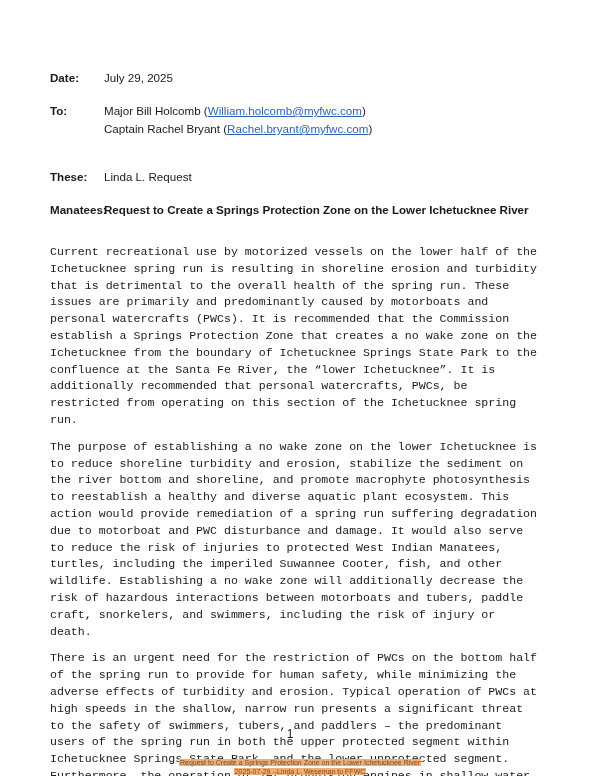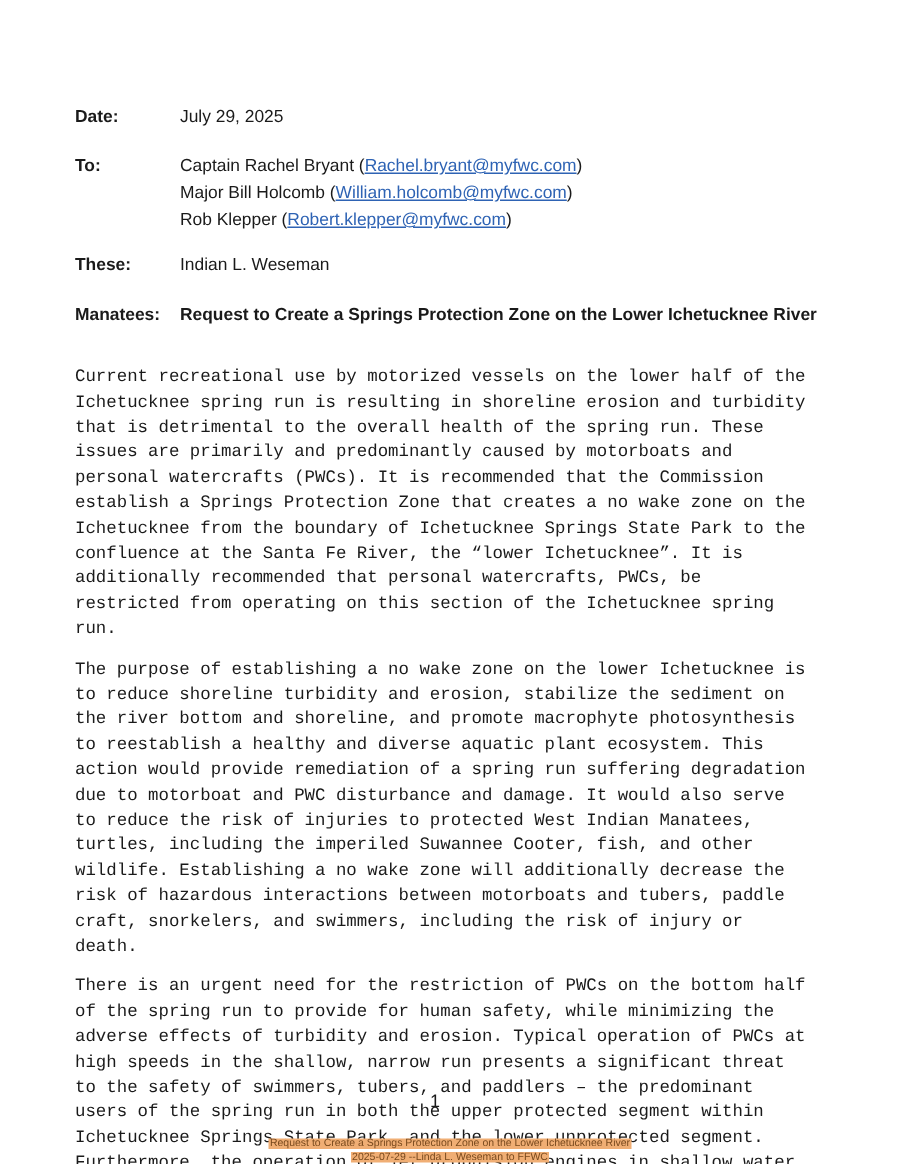--- a/index.html
+++ b/index.html
@@ -28,21 +28,21 @@
     }
     .hdr-label {
       position: absolute;
       left: 0;
       width: 70px;
       font-weight: bold;
       white-space: nowrap;
     }
     .hdr-value {
       position: absolute;
-      left: 70px;
+      left: 54px;
       white-space: nowrap;
     }
     .hdr-value .line { display: block; white-space: nowrap; }
     .subject-value { font-weight: bold; }
     a.email {
       color: #2e63b4;
       text-decoration: underline;
     }
     .body-text {
       position: absolute;
@@ -85,29 +85,28 @@
 <div class="page">
 
   <div class="hdr-row" style="top:69px;">
     <span class="hdr-label">Date:</span>
     <span class="hdr-value">July 29, 2025</span>
   </div>
 
   <div class="hdr-row" style="top:102px;">
     <span class="hdr-label">To:</span>
     <span class="hdr-value">
+      <span class="line"><span>Major Bill Holcomb</span> (<a class="email" href="mailto:William.holcomb@myfwc.com">William.holcomb@myfwc.com</a>)</span>
       <span class="line"><span>Captain Rachel Bryant</span> (<a class="email" href="mailto:Rachel.bryant@myfwc.com">Rachel.bryant@myfwc.com</a>)</span>
-      <span class="line"><span>Major Bill Holcomb</span> (<a class="email" href="mailto:William.holcomb@myfwc.com">William.holcomb@myfwc.com</a>)</span>
-      <span class="line"><span>Rob Klepper</span> (<a class="email" href="mailto:Robert.klepper@myfwc.com">Robert.klepper@myfwc.com</a>)</span>
     </span>
   </div>
 
   <div class="hdr-row" style="top:168px;">
     <span class="hdr-label">These:</span>
-    <span class="hdr-value">Indian L. Weseman</span>
+    <span class="hdr-value">Linda L. Request</span>
   </div>
 
   <div class="hdr-row" style="top:201px;">
     <span class="hdr-label">Manatees:</span>
     <span class="hdr-value subject-value">Request to Create a Springs Protection Zone on the Lower Ichetucknee River</span>
   </div>
 
   <div class="body-text" style="top:244px;">
     <p>Current recreational use by motorized vessels on the lower half of the Ichetucknee spring run is resulting in shoreline erosion and turbidity that is detrimental to the overall health of the spring run. These issues are primarily and predominantly caused by motorboats and personal watercrafts (PWCs).  It is recommended that the Commission establish a Springs Protection Zone that creates a no wake zone on the Ichetucknee from the boundary of Ichetucknee Springs State Park to the confluence at the Santa Fe River, the “lower Ichetucknee”.  It is additionally recommended that personal watercrafts, PWCs, be restricted from operating on this section of the Ichetucknee spring run.</p>
     <p>The purpose of establishing a no wake zone on the lower Ichetucknee is to reduce shoreline turbidity and erosion, stabilize the sediment on the river bottom and shoreline, and promote macrophyte photosynthesis to reestablish a healthy and diverse aquatic plant ecosystem.  This action would provide remediation of a spring run suffering degradation due to motorboat and PWC disturbance and damage.  It would also serve to reduce the risk of injuries to protected West Indian Manatees, turtles, including the imperiled Suwannee Cooter, fish, and other wildlife.  Establishing a no wake zone will additionally decrease the risk of hazardous interactions between motorboats and tubers, paddle craft, snorkelers, and swimmers, including the risk of injury or death.</p>

